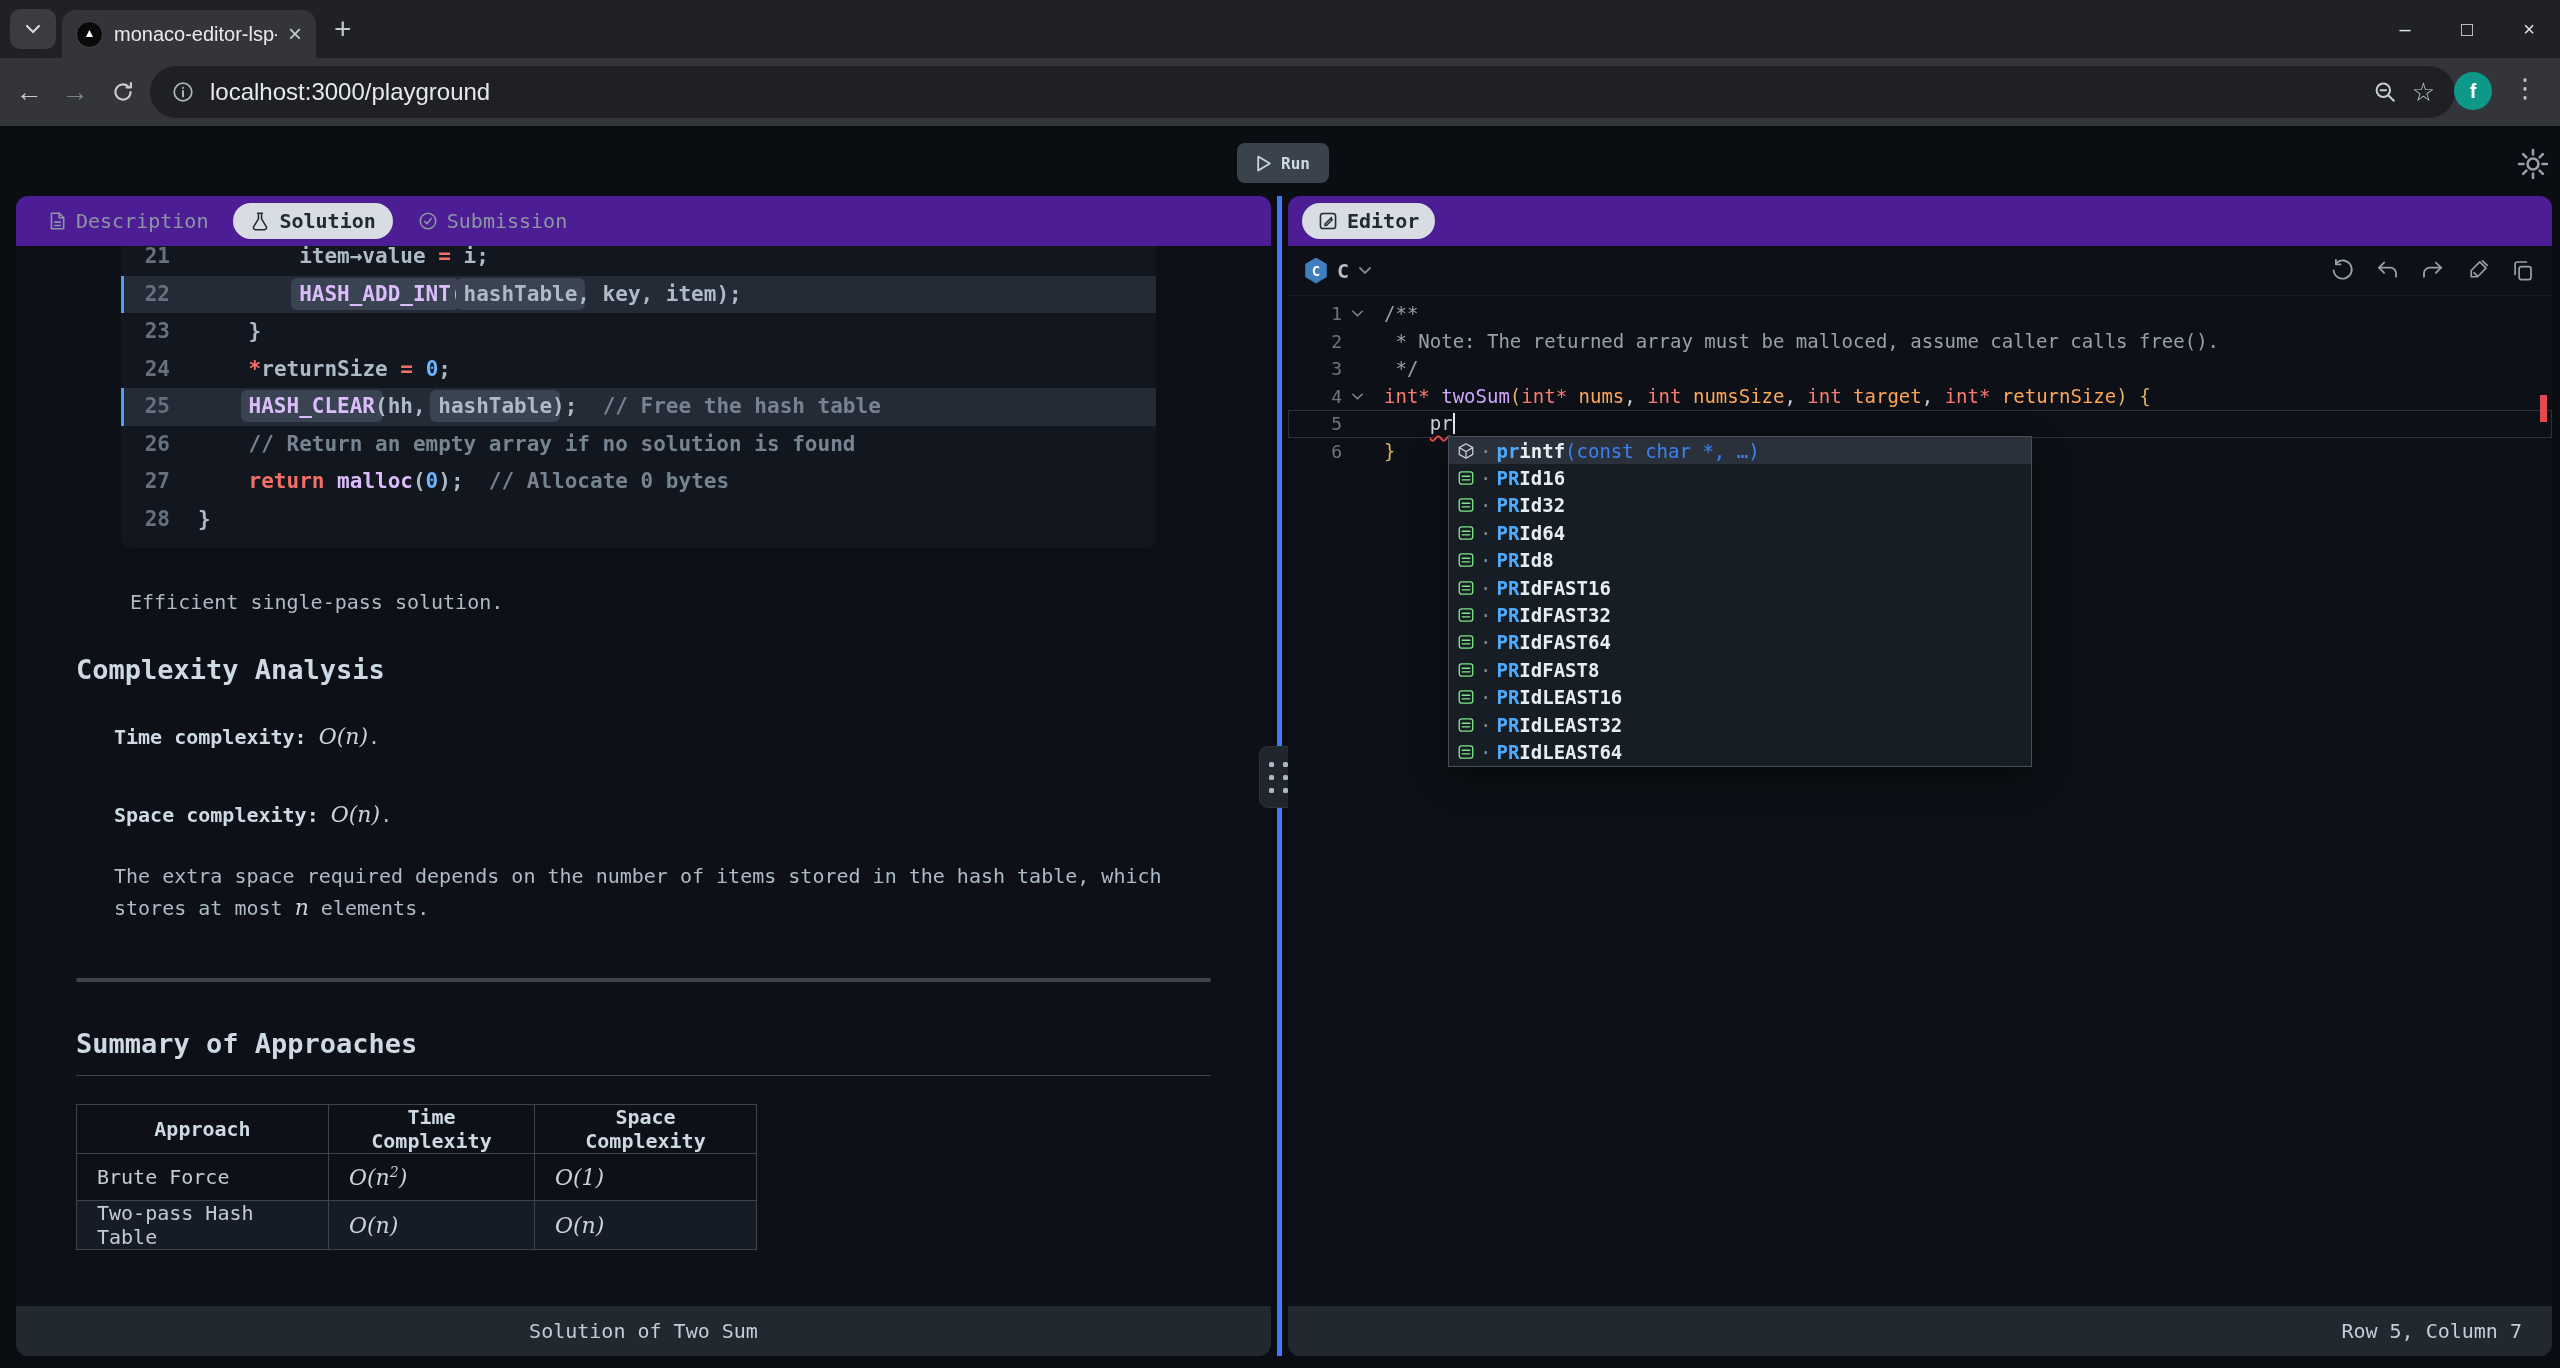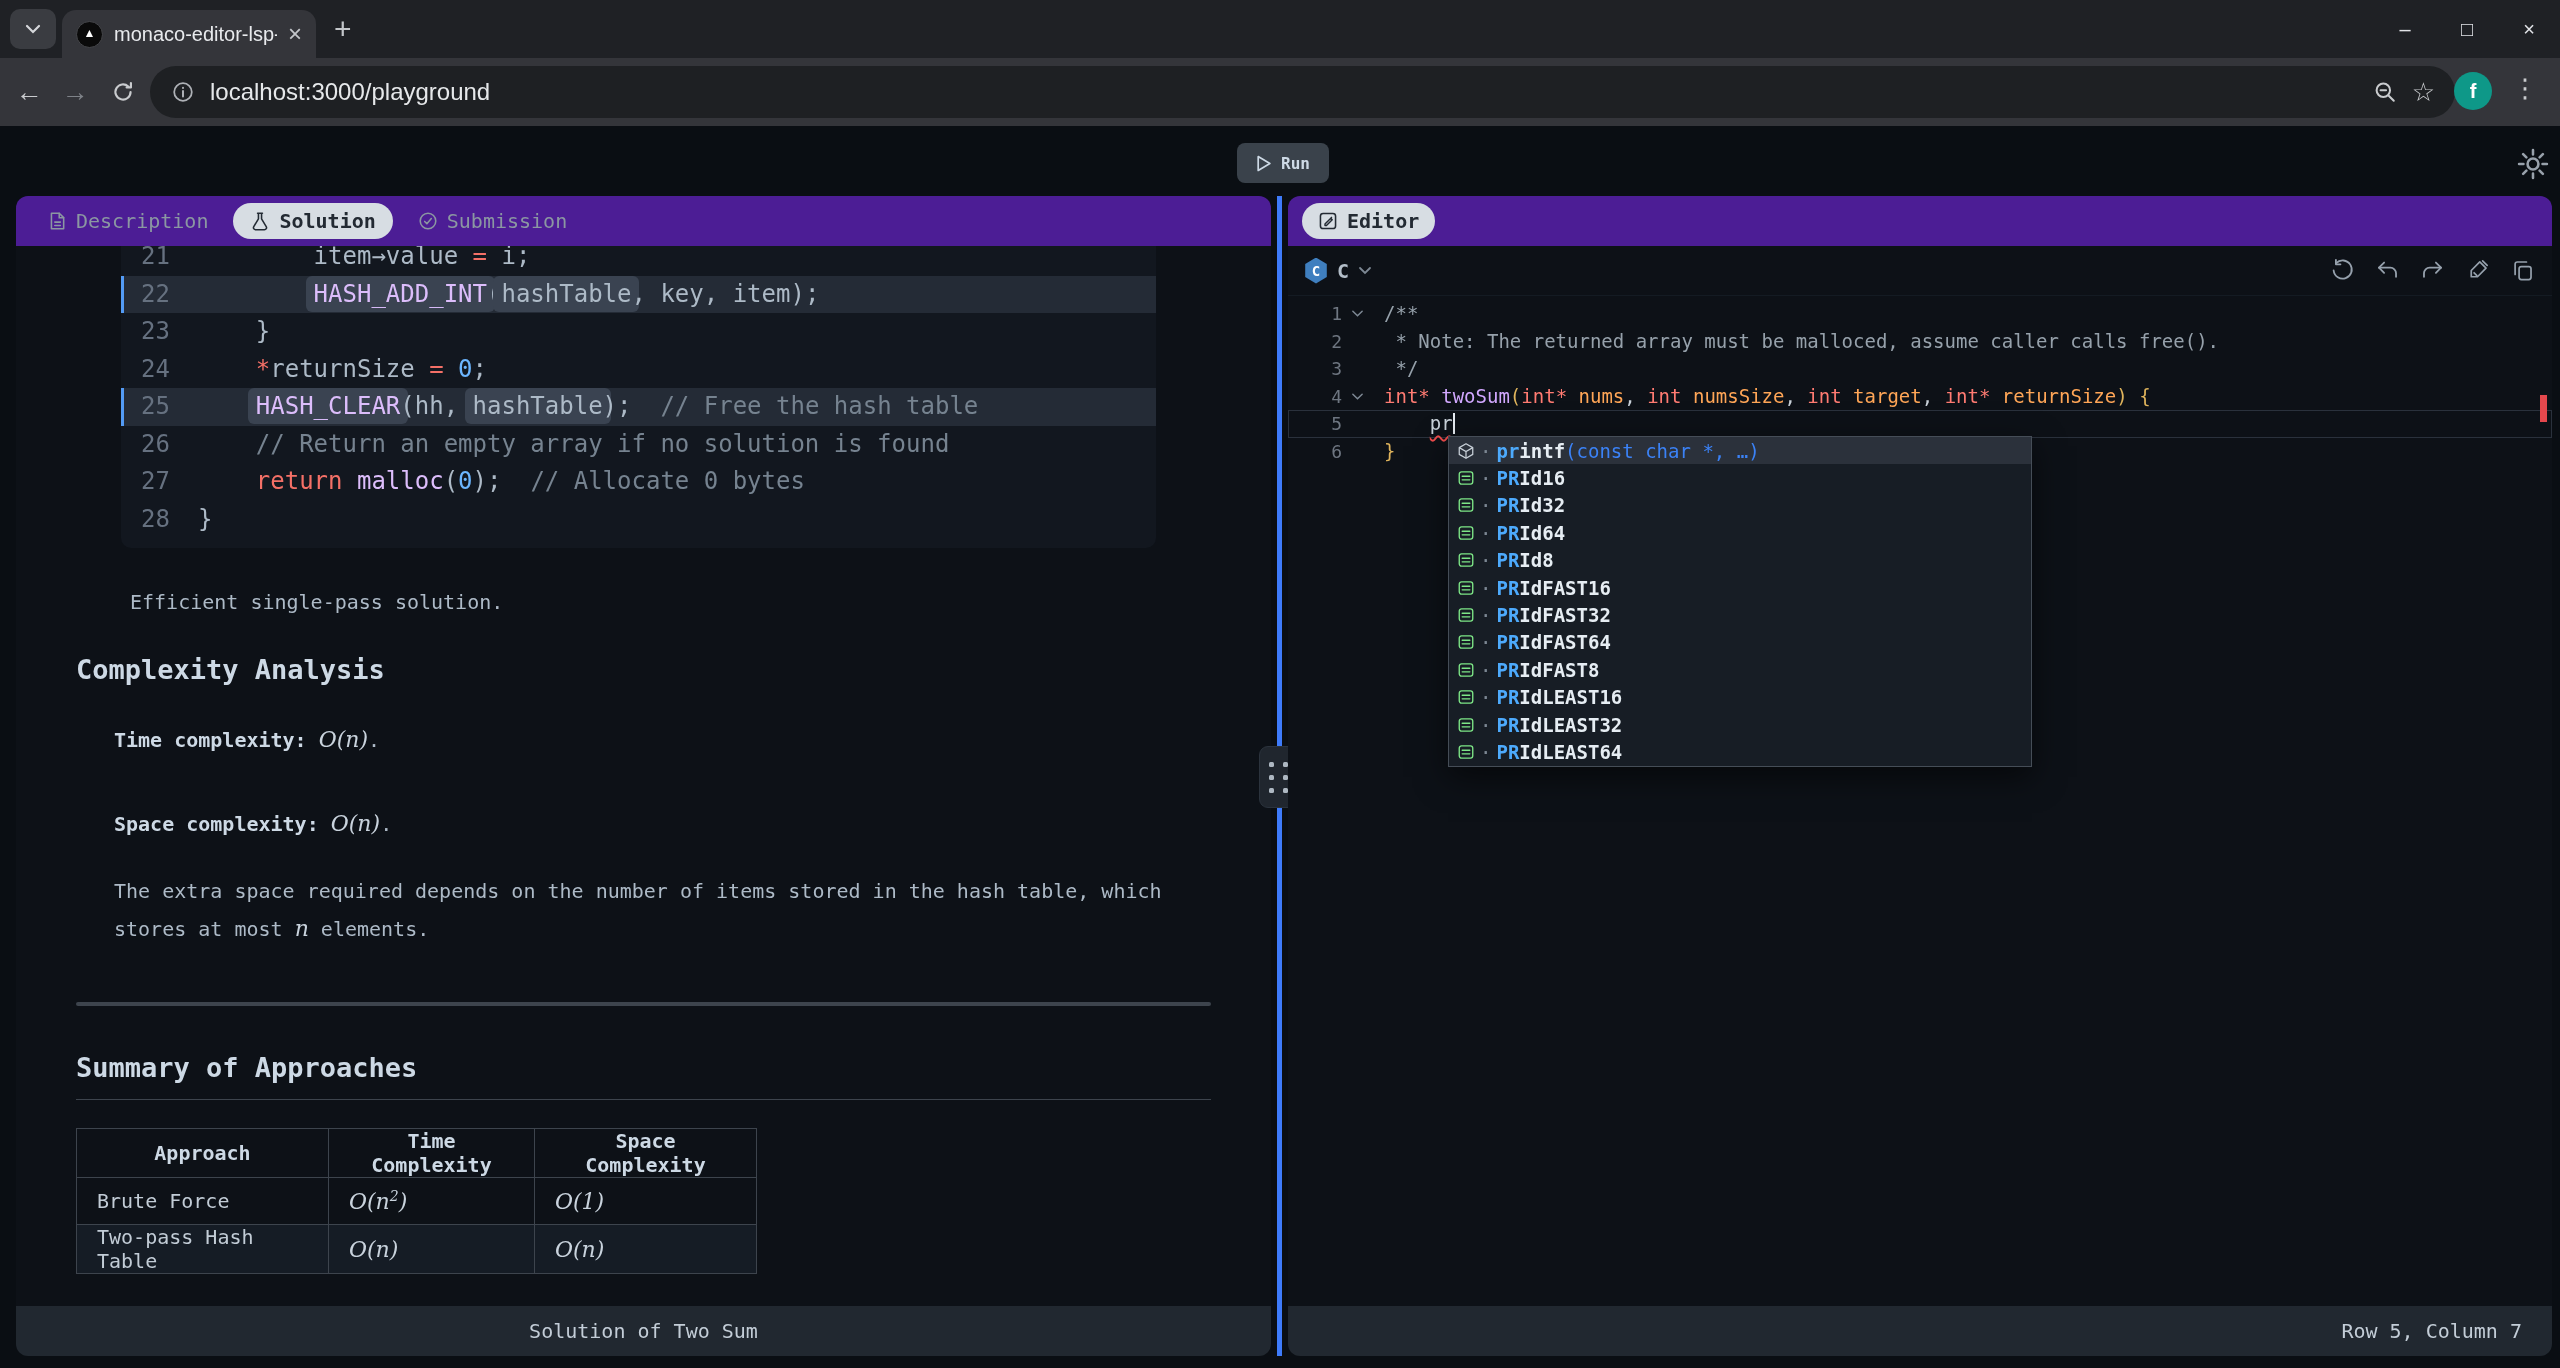--- a/index.html
+++ b/index.html
@@ -69,30 +69,30 @@
   .ltab { display:flex; align-items:center; gap:9px; height:36px; padding:0 17px; border-radius:18px;
           color:#8b97a2; font-size:20px; }
   .ltab.active { background:#d7dde3; color:#232a33; font-weight:600; }
   .pill { display:flex; align-items:center; gap:9px; height:36px; padding:0 16px; border-radius:18px;
           background:#d7dde3; color:#232a33; font-size:20px; font-weight:600; }
 
   
   .lcontent { padding:0 60px; }
   .codeblock { margin:-14px 0 0 45px; width:1035px; background:#12171f; border-radius:10px;
                padding:6px 0 10px 0; overflow:hidden; }
-  .crow { display:flex; height:37.5px; line-height:37.5px; font-size:24px; border-left:3px solid transparent; }
+  .crow { display:flex; height:37.5px; line-height:37.5px; font-size:21px; border-left:3px solid transparent;font-weight:bold; }
   .crow.hl { background:#242b36; border-left-color:#539bf5; }
   .crow .ln { width:38px; margin-left:8px; text-align:right; color:#667180; flex:none; }
   .crow .lcode { margin-left:28px; white-space:pre; color:#adbac7; }
   .tk-kw{color:#f47067;} .tk-fn{color:#dcbdfb;} .tk-num{color:#6cb6ff;} .tk-cm{color:#768390;} .tk-pl{color:#adbac7;}
   .chip { background:#3a4351; border-radius:6px; padding:4px 8px; margin:-4px -8px; }
 
   .note { margin:42px 0 0 54px; color:#adbac7; font-size:20px; }
   .lcontent h2 { margin:40px 0 0 0; font-size:27px; font-weight:700; color:#cdd9e5; }
-  .para { margin:30px 0 0 38px; font-size:20px; line-height:37px; color:#adbac7; max-width:1150px; }
+  .para { margin:30px 0 0 38px; font-size:20px; line-height:31px; color:#adbac7; max-width:1150px; }
   .para.mt36 { margin-top:36px; } .para.mt46 { margin-top:46px; }
   .para .bold { font-weight:700; color:#cdd9e5; }
   .math { font-family:"DejaVu Serif", serif; font-style:italic; font-size:22px; color:#c9d3dd; }
   .math sup { font-size:14px; }
   .hr { margin-top:54px; height:4px; background:#3d444d; border-radius:2px; }
   .lcontent h2.summary { margin-top:46px; padding-bottom:16px; border-bottom:1px solid #3d444d; }
   .sumtable { margin-top:28px; border-collapse:collapse; font-size:20px; color:#c2ccd6; }
   .sumtable th, .sumtable td { border:1px solid #3d444d; }
   .sumtable th { font-weight:700; color:#cdd9e5; height:48px; text-align:center; padding:0 18px; }
   .sumtable th:nth-child(1){ width:252px; } .sumtable th:nth-child(2){ width:206px; } .sumtable th:nth-child(3){ width:222px; }

